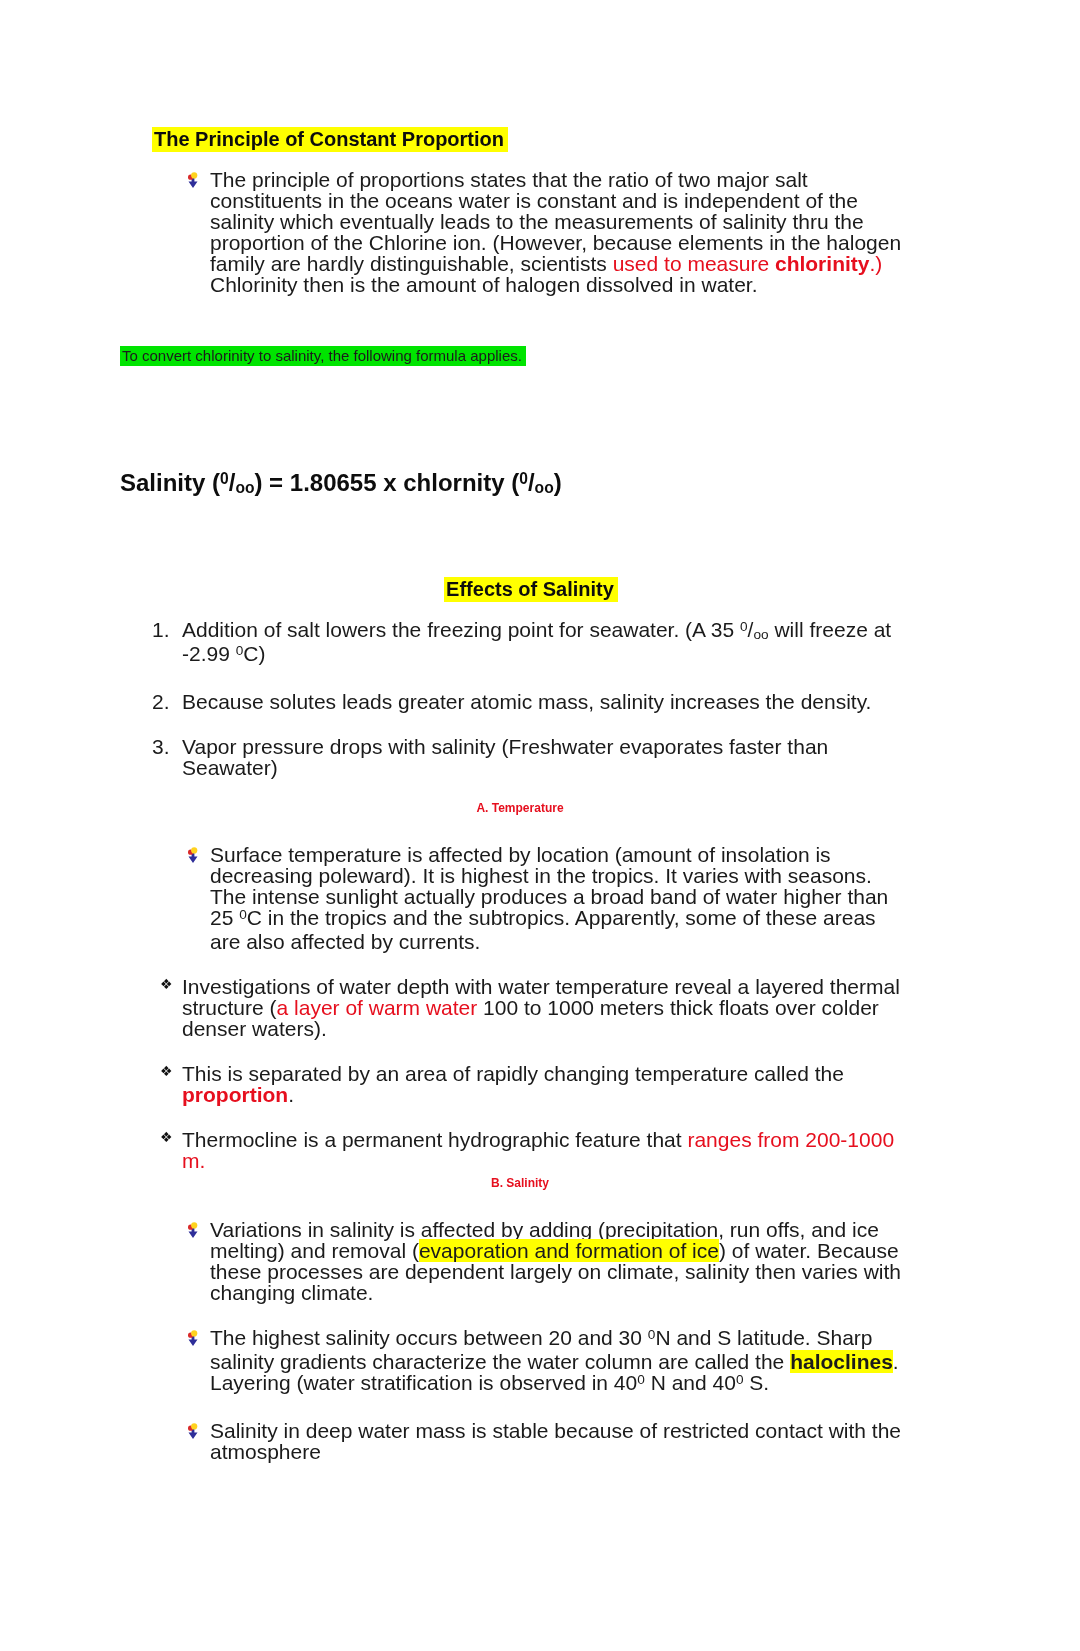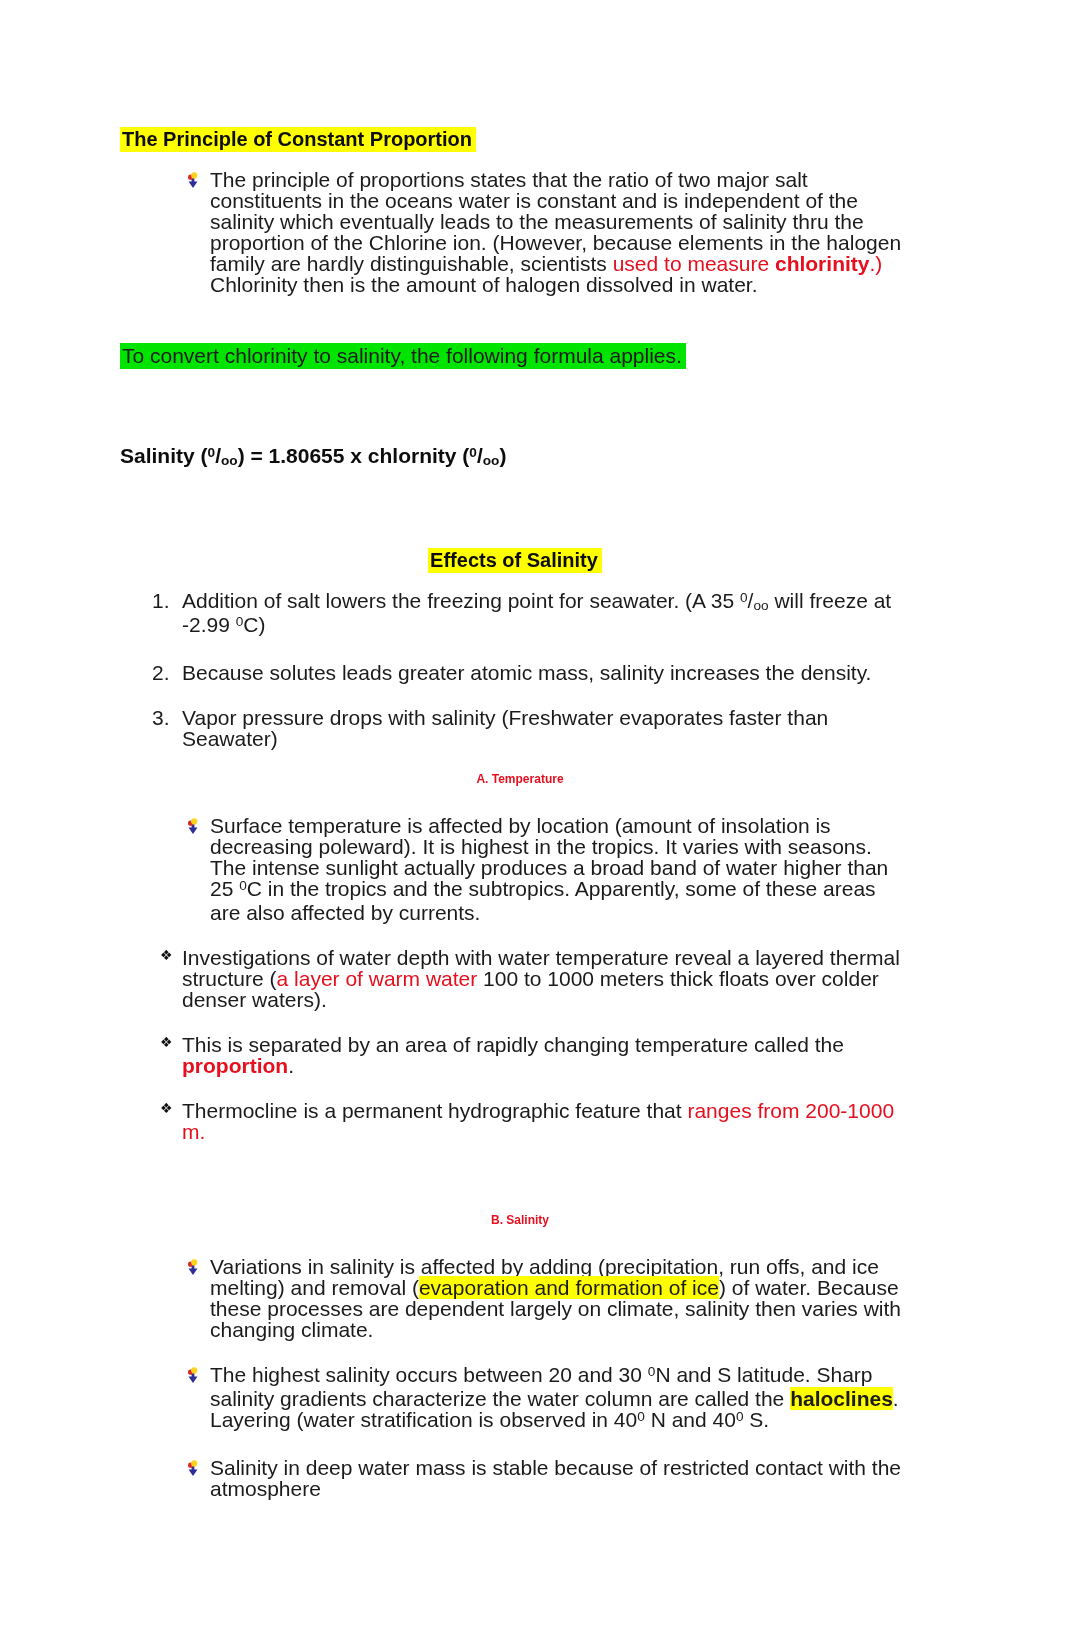--- a/index.html
+++ b/index.html
@@ -13,42 +13,42 @@
   p{margin:0;}
   .body-text{font-size:21px;line-height:21px;color:#1b1b1b;}
   mark{padding:1px 4px 2px 2px;}
   .hl-y{background:var(--hl-y,#ffff00);color:inherit;}
   .hl-g{background:var(--hl-g,#00e400);color:inherit;}
   .red{color:var(--red,#e60f1e);}
   .bold{font-weight:bold;}
   .sup{font-size:0.65em;position:relative;top:-0.45em;}
   .sub{font-size:0.65em;position:relative;top:0.15em;}
   h1,h2,h3{margin:0;font-weight:bold;}
-  .main-head{font-size:20px;line-height:28px;color:#0d0d0d;}
+  .main-head{font-size:20px;line-height:28px;color:#0d0d0d;margin-left:32px;}
   .red-head{font-size:12px;line-height:24px;color:var(--red,#e60f1e);margin-left:10px;text-align:center;}
-  .green-note{font-size:21px;line-height:25px;margin-top:48px;}
-  .formula{font-size:21px;font-weight:bold;margin-top:76px;color:#0d0d0d;}
+  .green-note{font-size:15px;line-height:25px;margin-top:48px;}
+  .formula{font-size:24px;font-weight:bold;margin-top:101px;color:#0d0d0d;}
   
   .pin-item{display:flex;margin-top:24px;}
   .pin-item .marker{width:25px;margin-left:65px;flex:0 0 auto;padding-top:3px;}
   .pin-item p{width:700px;}
   .num-item{display:flex;margin-top:24px;}
   .num-item .num{width:30px;margin-left:32px;flex:0 0 auto;}
   .num-item p{width:726px;}
   .dia-item{display:flex;margin-top:24px;}
   .dia-item .marker{width:22px;margin-left:40px;flex:0 0 auto;font-size:14px;color:#111;}
   .dia-item p{width:728px;}
   
   .sp-title{margin-top:0;}
   .sp-after-title{margin-top:16px;}
   .sp-effects{margin-top:78px;text-align:center;}
   .sp-first-item{margin-top:16px;}
   .sp-chem{margin-top:64px;}
   .sp-subhead{margin-top:18px;}
-  .sp-b{margin-top:66px;}
+  .sp-b{}
 </style>
 </head>
 <body>
 
 <div class="doc">
 
   <h1 class="main-head sp-title"><mark class="hl-y">The Principle of Constant Proportion</mark></h1>
 
   <div class="pin-item sp-after-title">
     <span class="marker">

